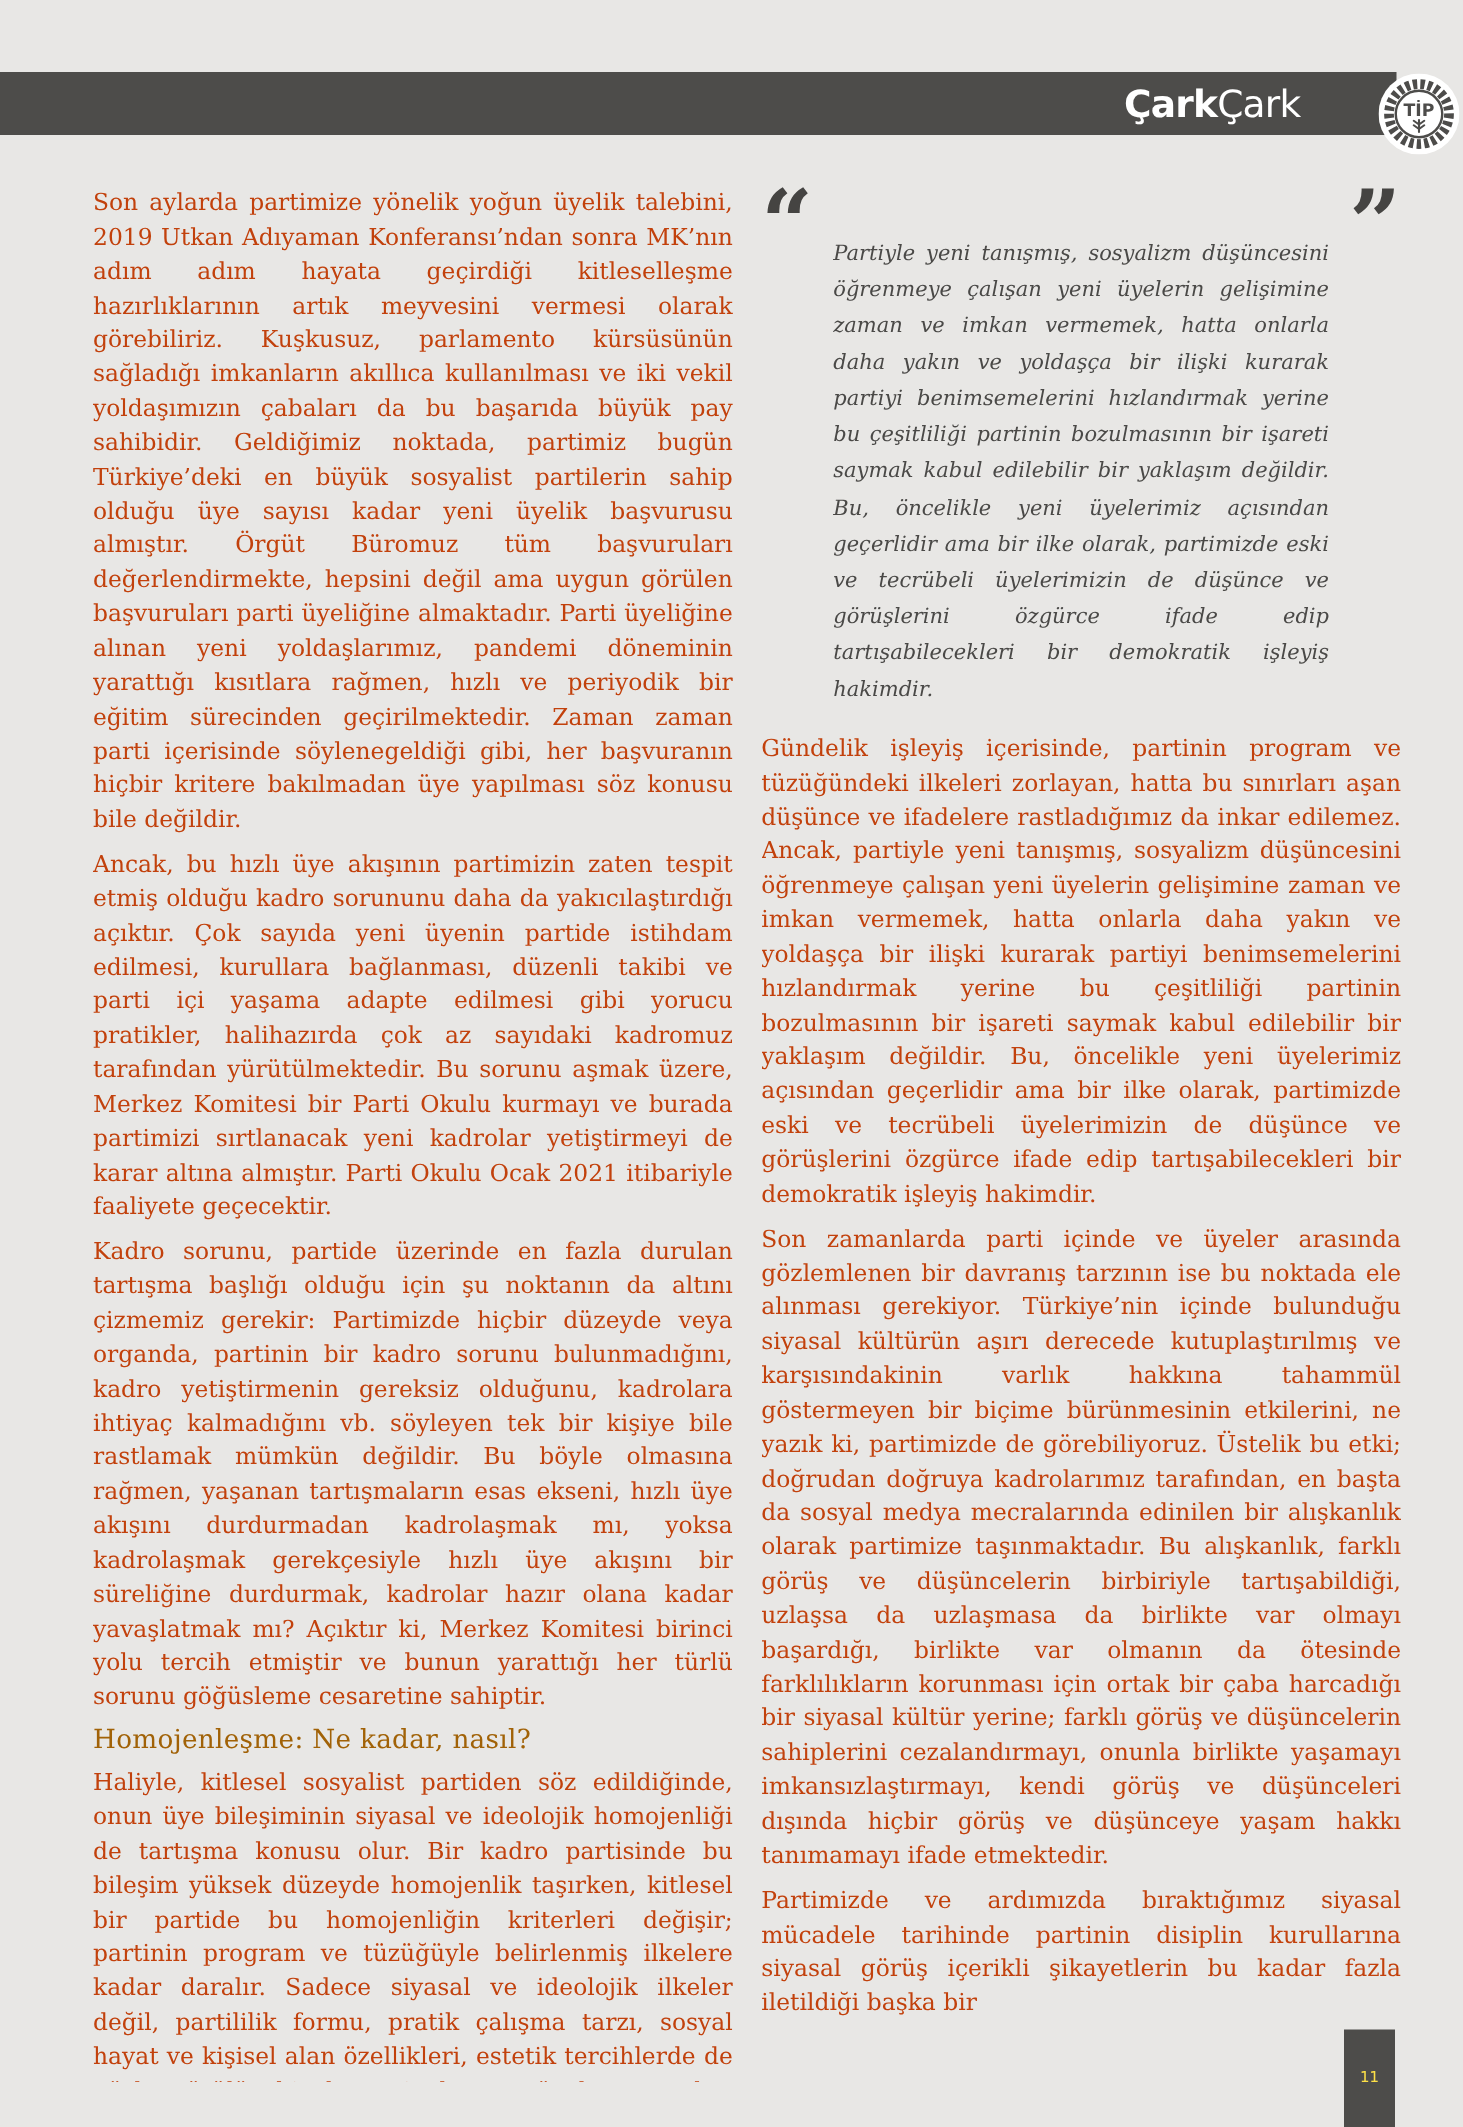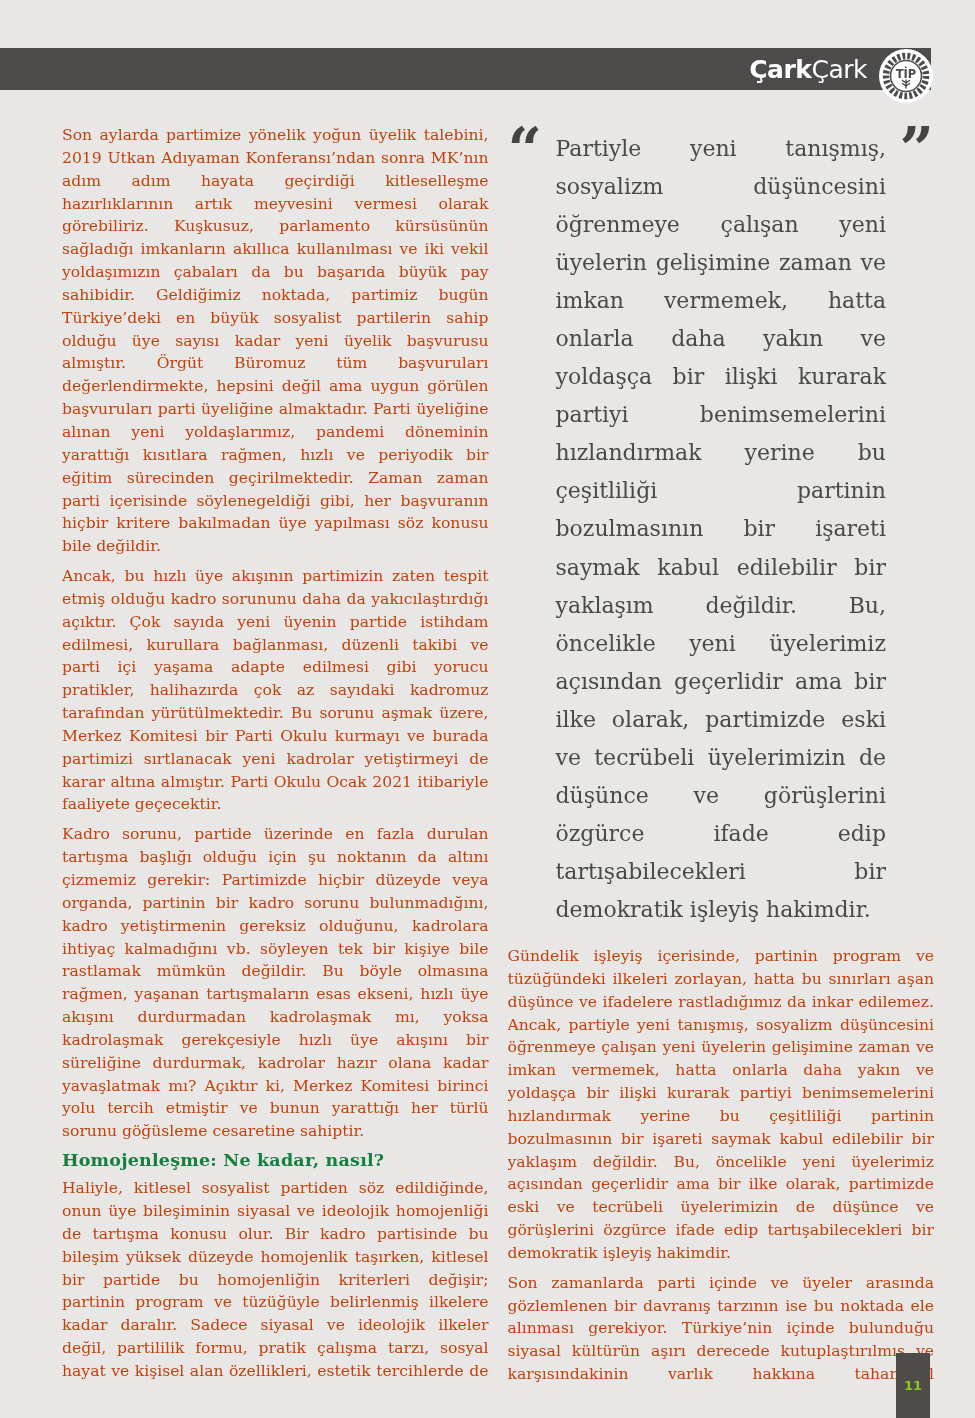--- a/index.html
+++ b/index.html
@@ -23,81 +23,83 @@
   .brand {
     color:#ffffff;
     font-family:"DejaVu Sans", sans-serif;
     font-size:25px; letter-spacing:-0.5px;
     line-height:1;
   }
   .brand .bold { font-weight:bold;text-align:right; }
   .brand .light { font-weight:normal; }
 
   .logo {
-    position:absolute; left:879px; top:49px;
+    position:absolute; left:919px; top:49px;
     width:54px; height:54px;
   }
 
   
   .main {
     position:absolute; top:124px; left:62px; right:41px; bottom:30px;
     display:grid; grid-template-columns:1fr 1fr; column-gap:19px;
     overflow:hidden;
   }
   .col { overflow:hidden; }
   .col p {
     font-size:15.6px;
     line-height:1.465;
     text-align:justify;
     margin-bottom:7px;
     color:#c2410c;
   }
   .col h2 {
     font-size:17.5px;
-    font-weight:bold;
-    color:#15803d;
+    font-weight:normal;
+    color:#a16207;
     margin:7px 0 7px 0;
     letter-spacing:0.2px;
   }
 
   
   .pullquote {
     display:grid;
     grid-template-columns:46px 1fr 46px;
     margin:4px 0 16px 0;
   }
   .qmark {
     font-family:"DejaVu Serif", serif;
     font-weight:bold;
     font-size:60px;
     line-height:0.72;
     color:#454442;
   }
   .qmark.open { text-align:left; }
   .qmark.close { text-align:right; }
   .qtext {
-    font-size:22px;
+    font-style:italic;
+    font-size:14px;
     line-height:1.73;
     text-align:justify;
     color:#4a4947;
     padding:2px 2px 0 2px;
+    margin-top:27px;
   }
 
   
   .pagenum-tab {
     position:absolute; right:45px; bottom:0;
     width:34px; height:65px;
     background:#4d4c4a;
     display:flex; align-items:center; justify-content:center;
   }
   .pagenum-tab span {
-    color:#84cc16;
+    color:#fde047;
     font-family:"DejaVu Sans", sans-serif;
-    font-weight:bold;
-    font-size:13px;
+    font-weight:normal;
+    font-size:10px;
   }
 </style>
 </head>
 <body>
 
 <div class="header-bar">
   <div class="brand">
     <span class="bold">Çark</span><span class="light">Çark</span>
   </div>
 </div>

